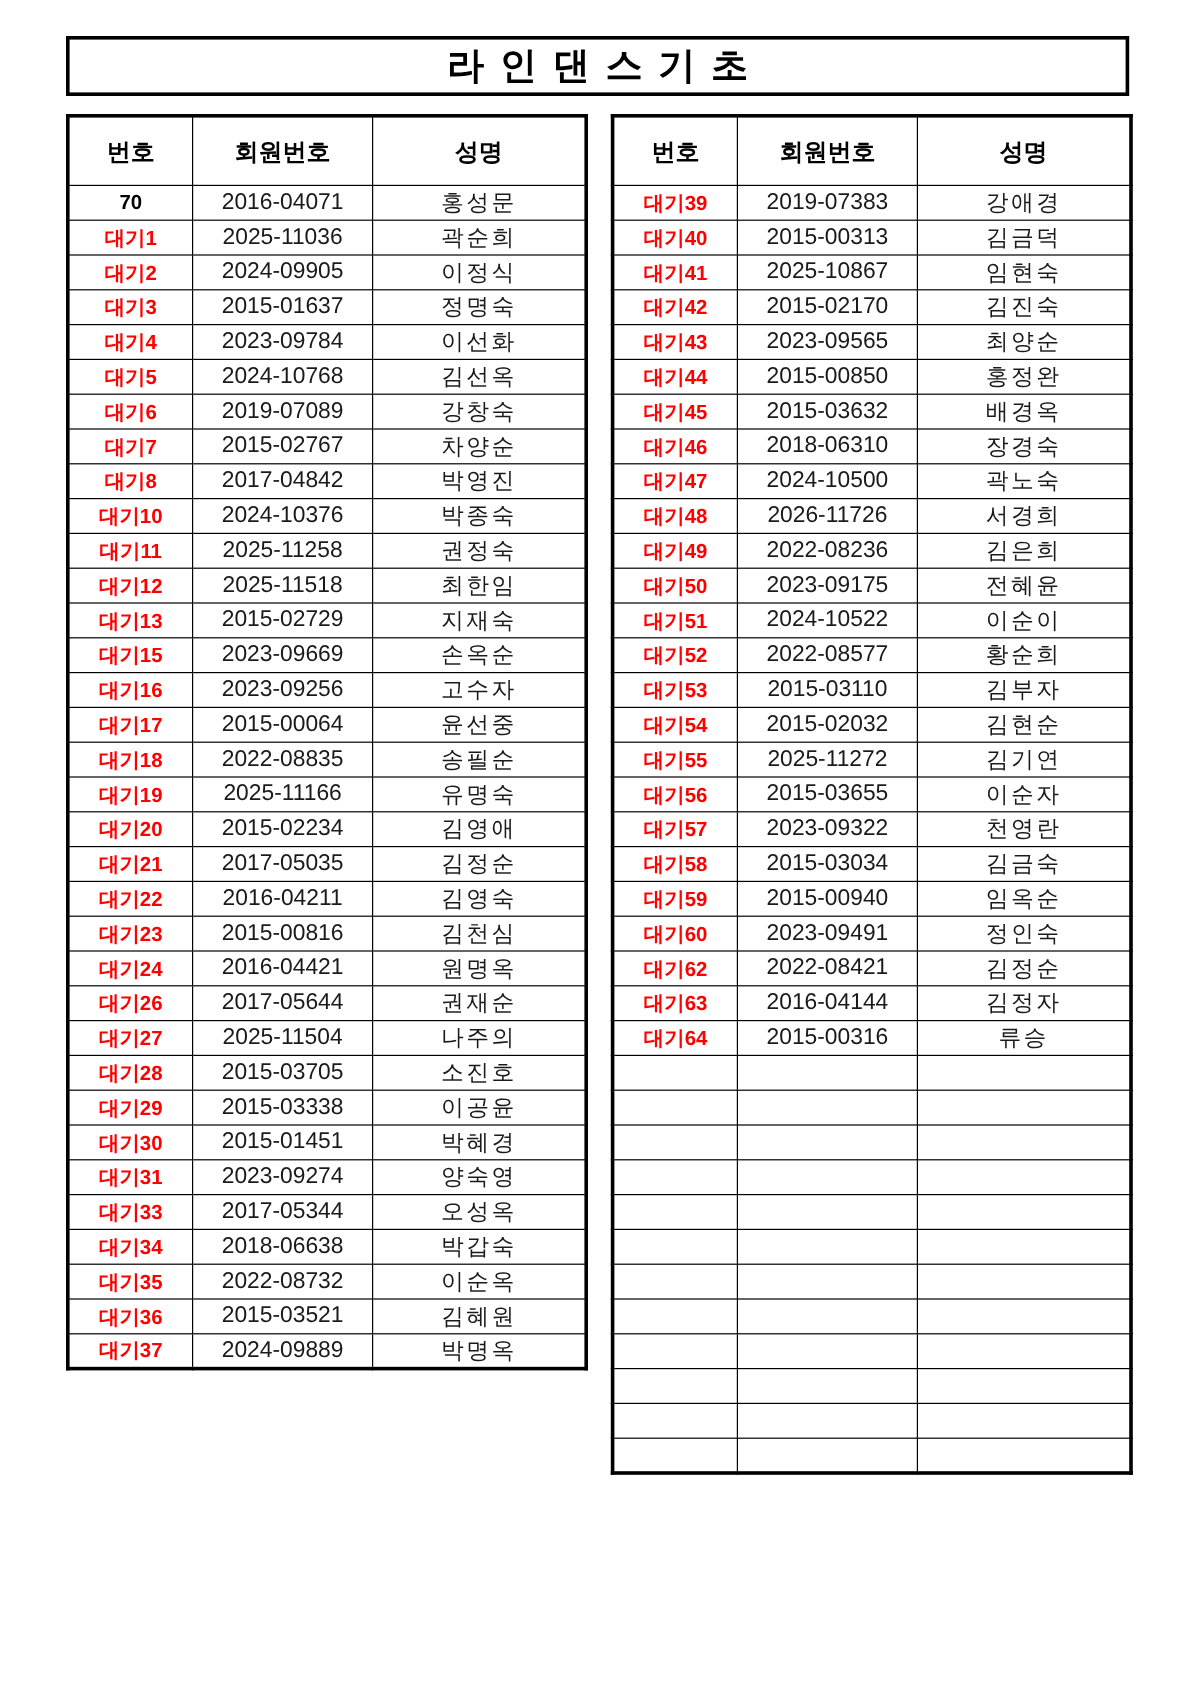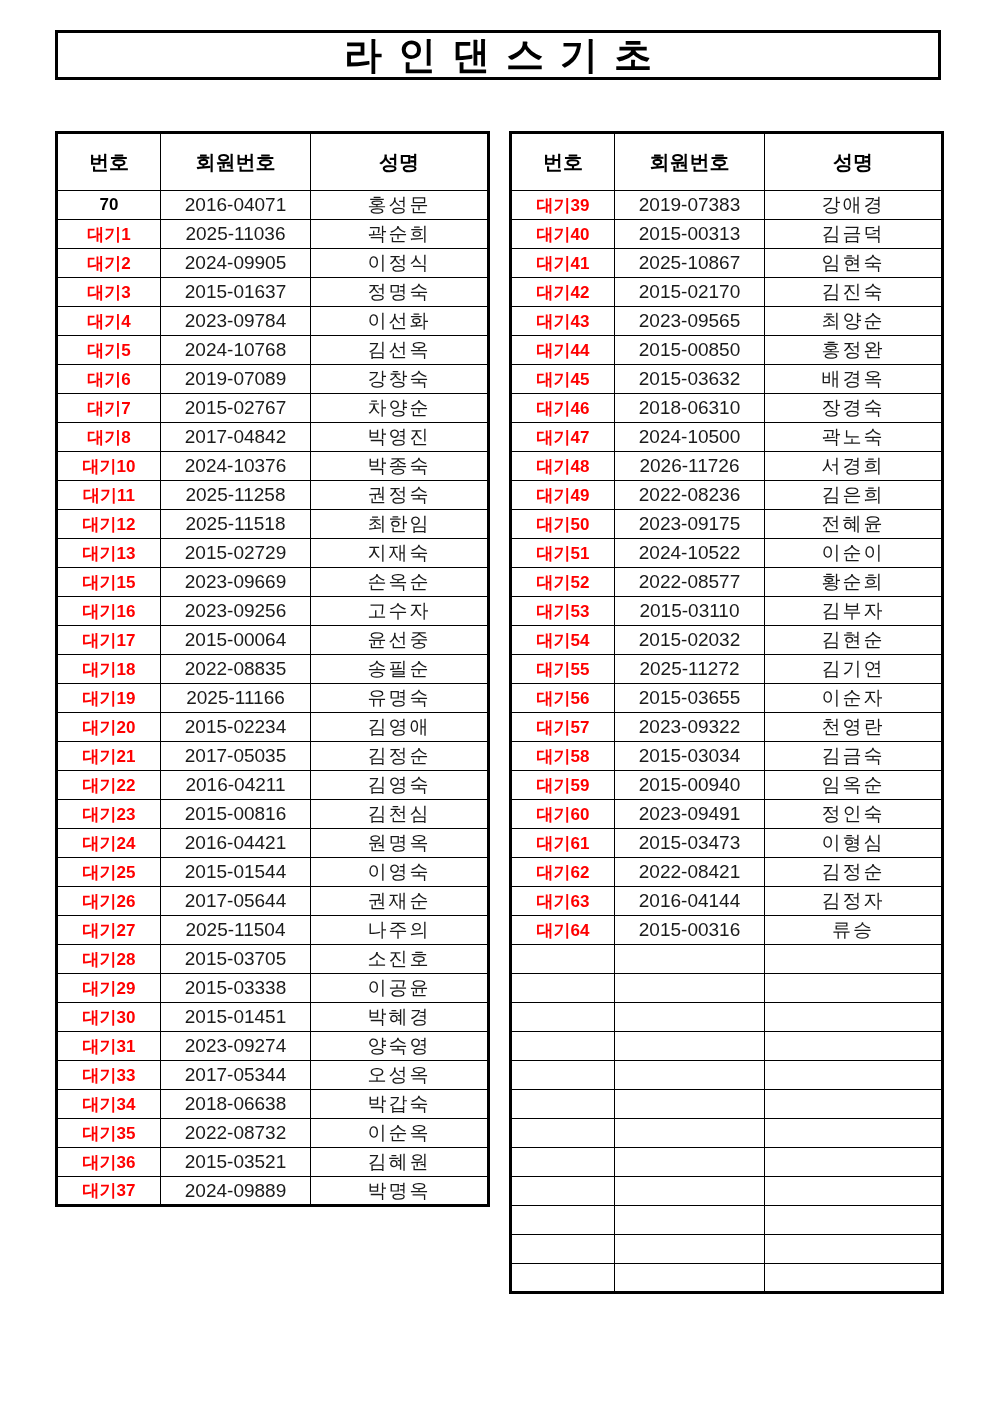--- a/index.html
+++ b/index.html
@@ -15,36 +15,35 @@
 
   .title-box {
     position: absolute;
     left: 55px; top: 30px;
     width: 886px; height: 50px;
     border: 3px solid #000;
     display: flex; align-items: center; justify-content: center;
     background: #ffffff;
   }
   .title {
-    font-size: 38px;
+    font-size: 31px;
     font-weight: bold;
     letter-spacing: 0.42em;
     text-indent: 0.42em; 
     white-space: nowrap;
     color: #000;
   }
 
   table.roster {
     position: absolute;
     top: 95px;
     border-collapse: collapse;
     table-layout: fixed;
     border: 3px solid #000;
     background: #ffffff;
-    margin-top: 36px;
   }
   table.roster.left  { left: 55px; }
   table.roster.right { left: 509px; }
 
   .roster th, .roster td {
     border: 1.6px solid #000;
     padding: 0;
     text-align: center;
     vertical-align: middle;
     overflow: hidden;
@@ -205,25 +204,20 @@
           <td class="c-no red">대기23</td>
           <td class="c-mid">2015-00816</td>
           <td class="c-name">김천심</td>
         </tr>
         <tr>
           <td class="c-no red">대기24</td>
           <td class="c-mid">2016-04421</td>
           <td class="c-name">원명옥</td>
         </tr>
         <tr>
-          <td class="c-no red">대기25</td>
-          <td class="c-mid">2015-01544</td>
-          <td class="c-name">이영숙</td>
-        </tr>
-        <tr>
           <td class="c-no red">대기26</td>
           <td class="c-mid">2017-05644</td>
           <td class="c-name">권재순</td>
         </tr>
         <tr>
           <td class="c-no red">대기27</td>
           <td class="c-mid">2025-11504</td>
           <td class="c-name">나주의</td>
         </tr>
         <tr>
@@ -387,25 +381,20 @@
           <td class="c-no red">대기59</td>
           <td class="c-mid">2015-00940</td>
           <td class="c-name">임옥순</td>
         </tr>
         <tr>
           <td class="c-no red">대기60</td>
           <td class="c-mid">2023-09491</td>
           <td class="c-name">정인숙</td>
         </tr>
         <tr>
-          <td class="c-no red">대기61</td>
-          <td class="c-mid">2015-03473</td>
-          <td class="c-name">이형심</td>
-        </tr>
-        <tr>
           <td class="c-no red">대기62</td>
           <td class="c-mid">2022-08421</td>
           <td class="c-name">김정순</td>
         </tr>
         <tr>
           <td class="c-no red">대기63</td>
           <td class="c-mid">2016-04144</td>
           <td class="c-name">김정자</td>
         </tr>
         <tr>

